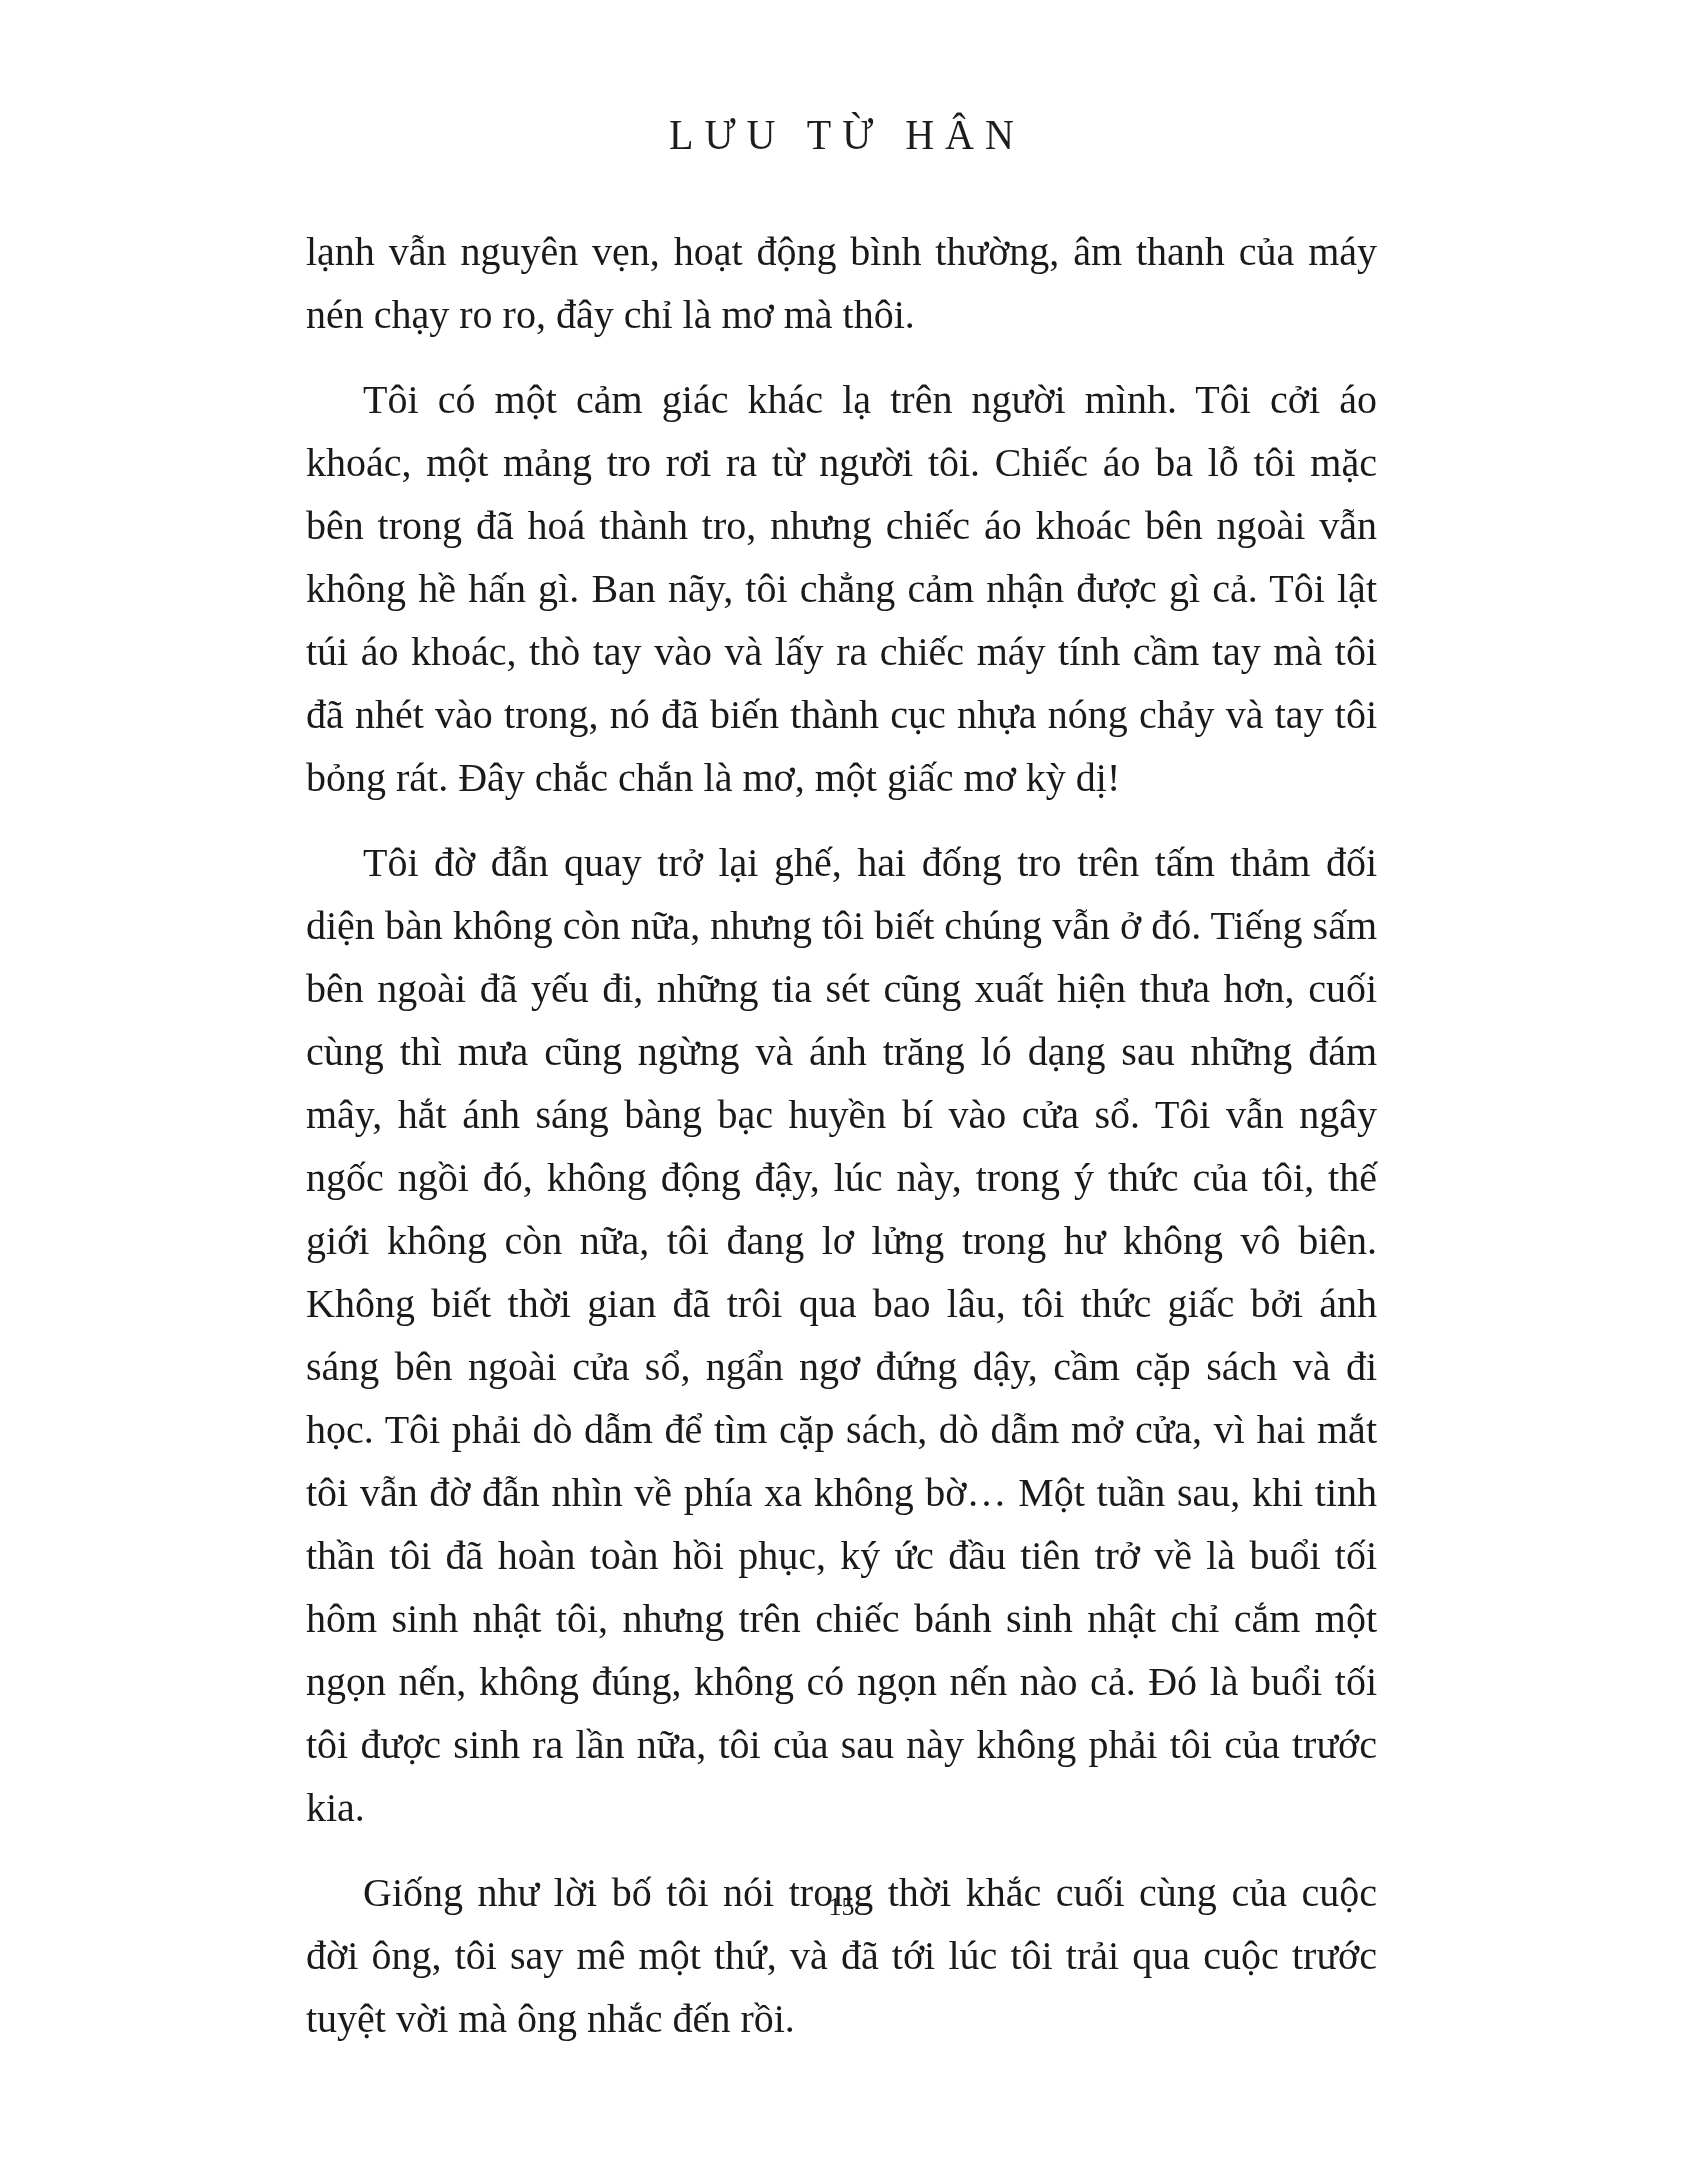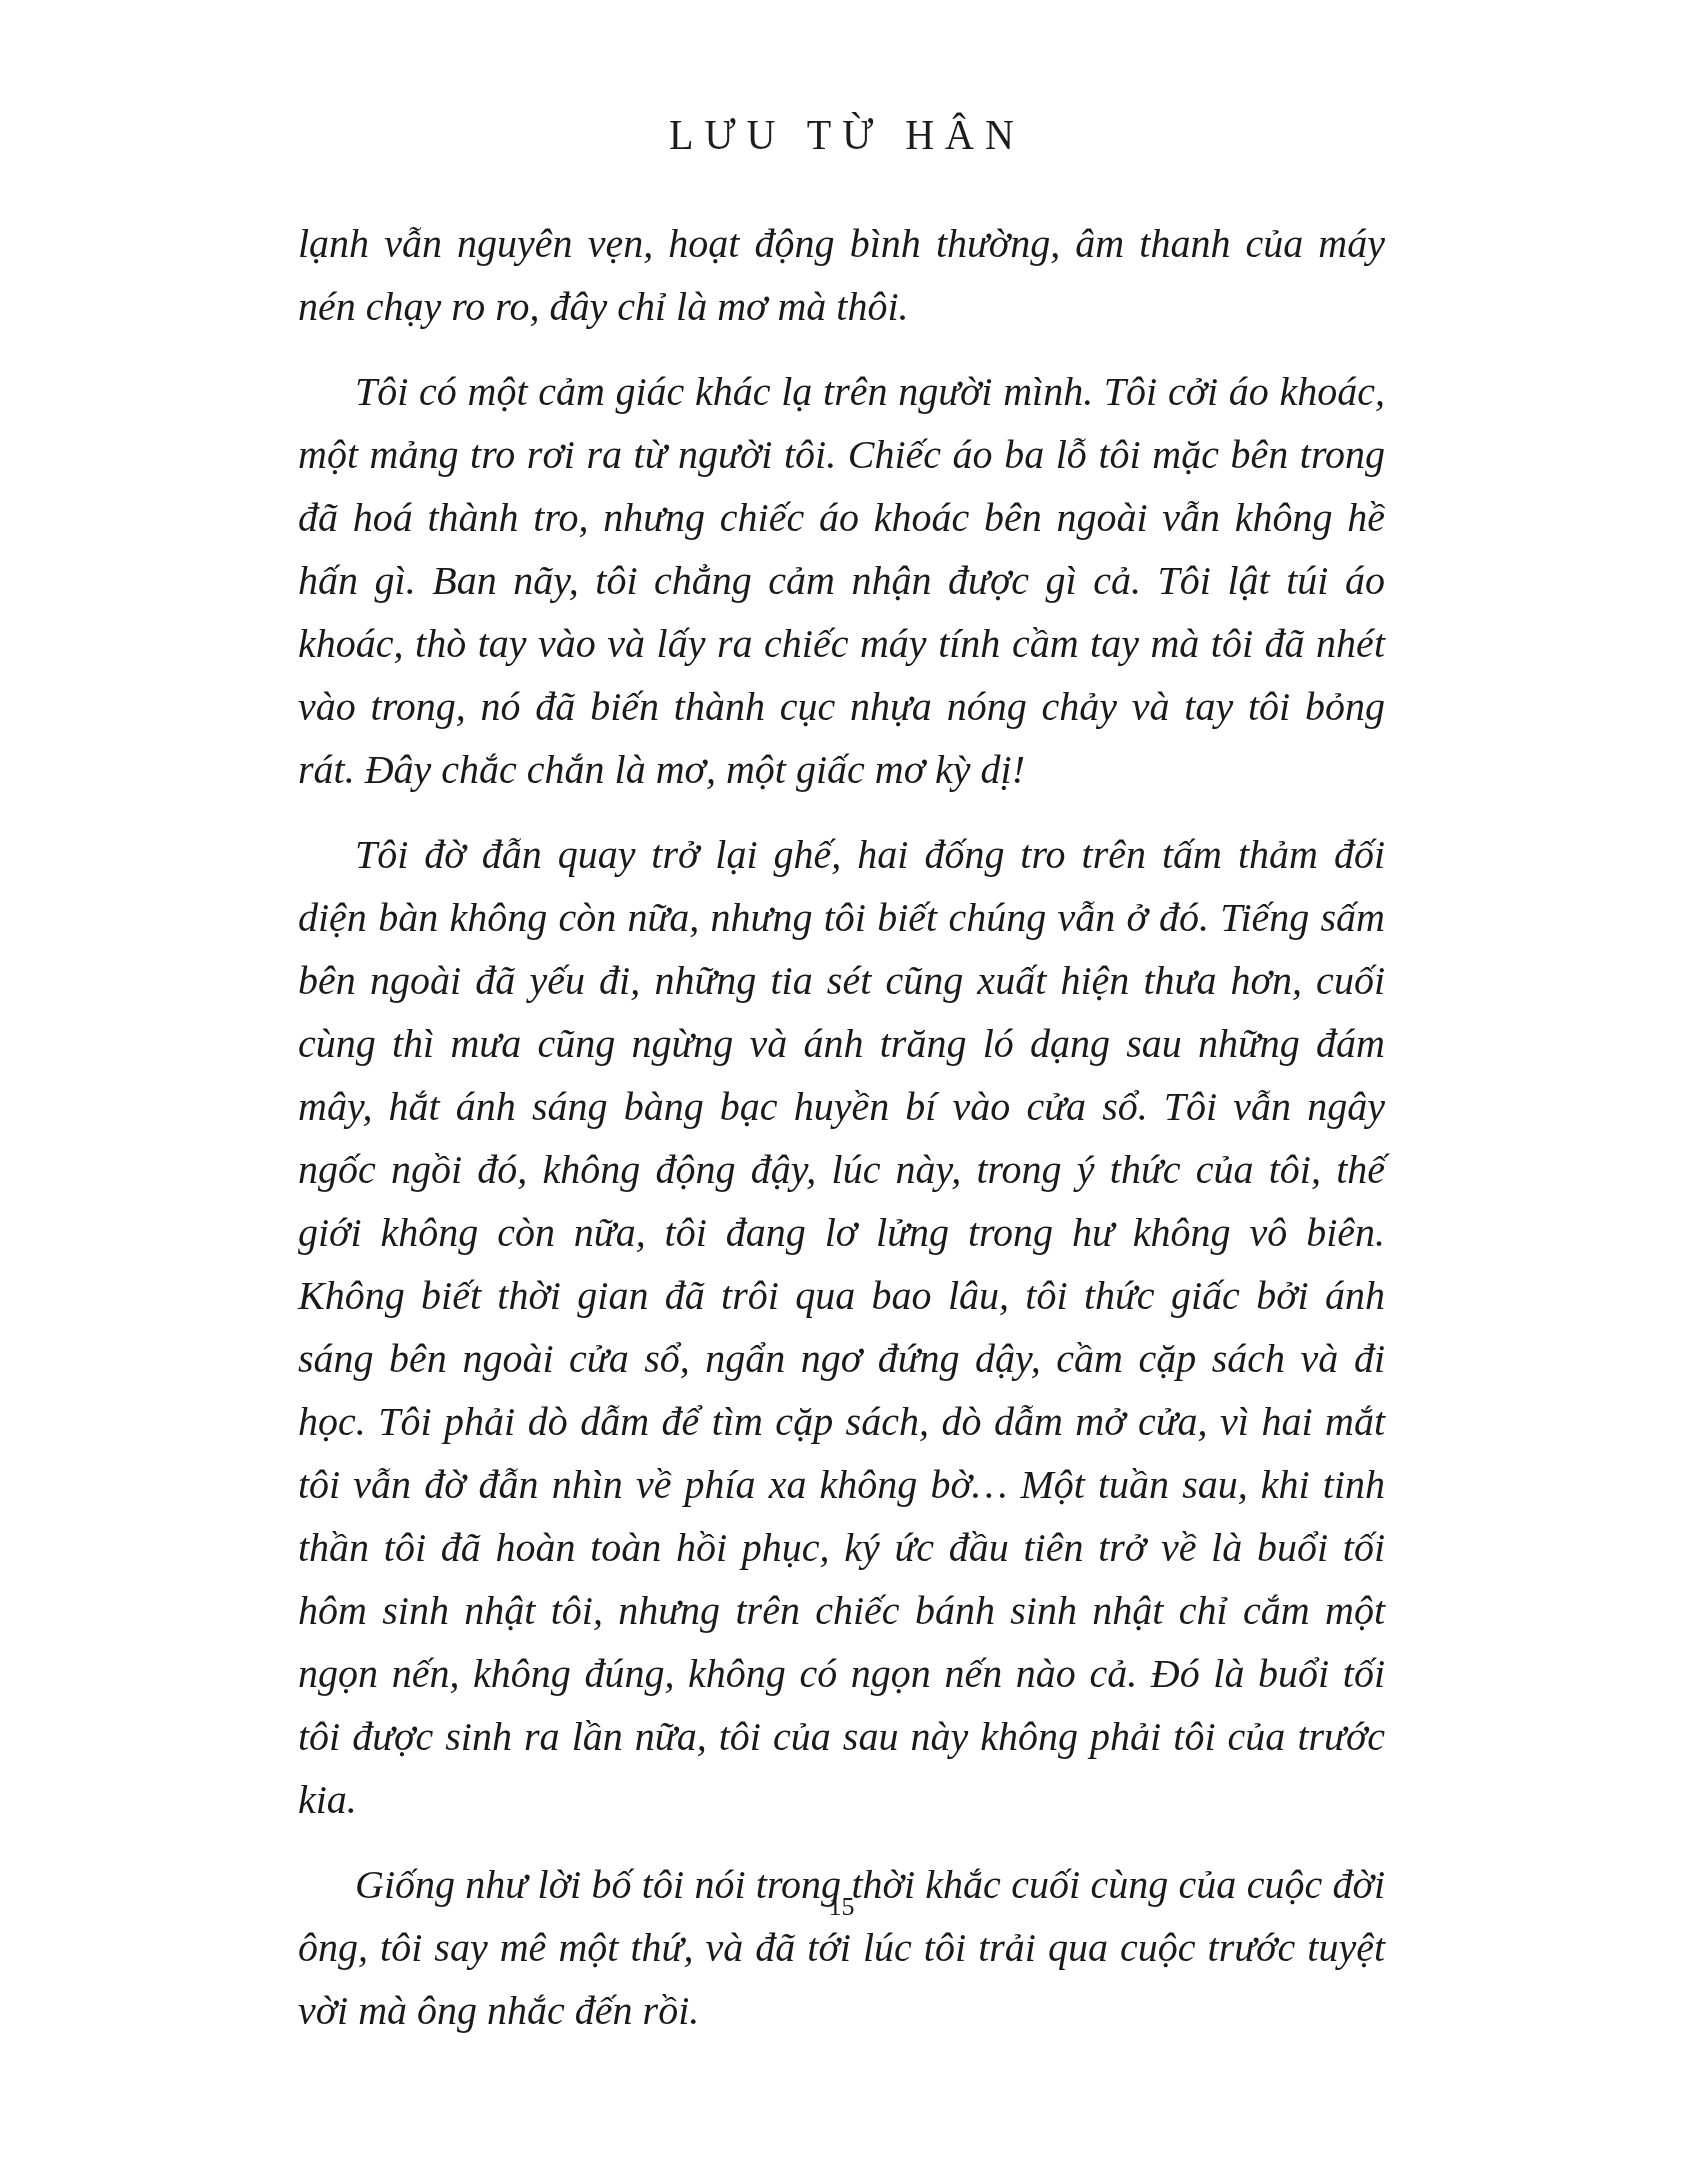--- a/index.html
+++ b/index.html
@@ -33,23 +33,22 @@
     position: absolute;
     left: 290px;
     top: 204px;
     width: 1103px;
     font-size: 40px;
     line-height: 63px;
     text-align: justify;
     color: #1a1a1a;
   }
   .para {
-    margin: 8px;
+    margin: 16px;
     padding: 0;
-    font-style: italic;
   }
   .para + .para {
     margin-top: 22px;
   }
   .para.indent {
     text-indent: 57px;
   }
   .folio {
     position: absolute;
     top: 1892px;

